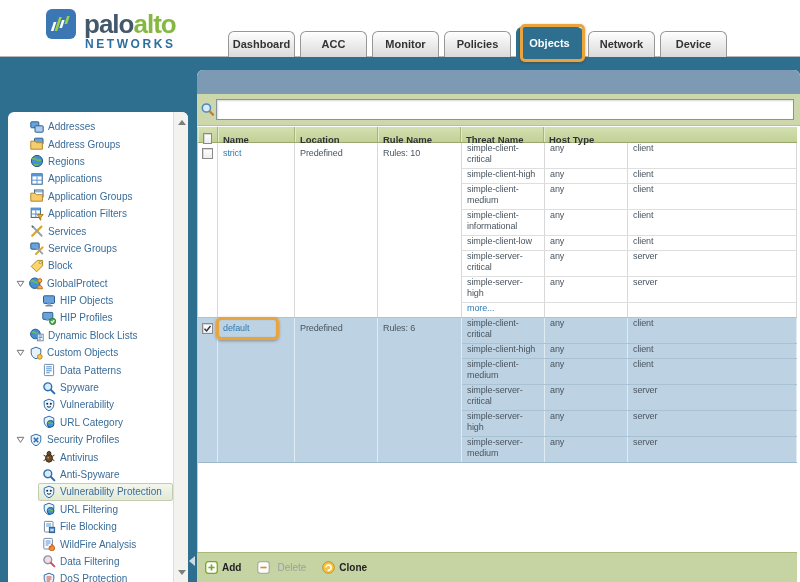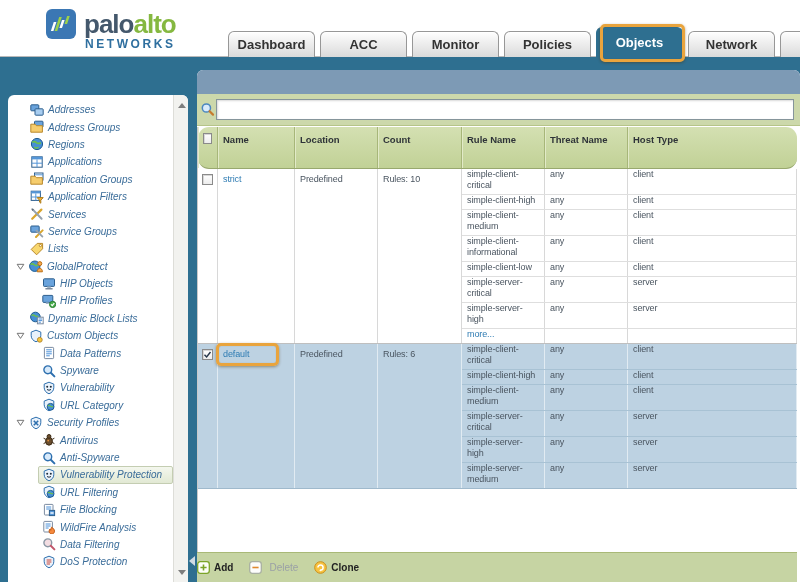--- a/index.html
+++ b/index.html
@@ -12,40 +12,40 @@
             border-bottom:1px solid #b9b9b9; }
   .logo { position:absolute; left:14px; top:9px; display:flex; align-items:flex-start; gap:8px;padding-left:32px; }
   .logo-text { line-height:1; position:relative; top:2px; }
   .logo-main { font-size:26px; font-weight:bold; letter-spacing:-1px; }
   .logo-palo { color:#44586c; }
   .logo-alto { color:#85b840; }
   .logo-networks { display:block; text-align:right; font-size:12px; letter-spacing:2.6px;
                    color:#2f6f9f; font-weight:bold; margin-top:1px; }
 
   .tab-bar { position:absolute; left:228px; bottom:-1px; display:flex; align-items:flex-end; gap:5px; }
-  .tab { position:relative; width:87px; height:26px; line-height:25px; text-align:center;
-         font-size:13px; font-weight:bold; color:#333;
+  .tab { position:relative; width:67px; height:26px; line-height:25px; text-align:center;
+         font-size:11px; font-weight:bold; color:#333;
          background:linear-gradient(#fefefe,#dadada); border:1px solid #979797; border-bottom:none;
          border-radius:6px 6px 0 0; box-shadow:inset 0 1px 0 #fff; cursor:pointer; }
   .tab.active { background:#2e6f90; color:#fff; border-color:#2e6f90; height:30px; line-height:30px;
                 box-shadow:none; z-index:2; }
 
   
   .ann { position:absolute; border:3px solid #e9a43d; border-radius:5px;
          box-shadow:0 1px 3px rgba(80,50,0,.45), inset 0 0 1px rgba(80,50,0,.3);
          pointer-events:none; z-index:6; }
   .tab .ann { top:-4px; bottom:-5px; left:3px; right:-3px; }
   .name-ann { top:-6px; left:-7px; width:63px; height:23px; }
 
   
   .content { position:absolute; top:57px; left:0; right:0; bottom:0; background:#2e6f90; }
 
   
-  .sidebar { position:absolute; left:8px; top:38px; width:180px; bottom:0; background:#fff;
-             border-radius:6px 6px 0 0; overflow:hidden;font-style:italic; }
+  .sidebar { position:absolute; left:8px; top:55px; width:180px; bottom:0; background:#fff;
+             border-radius:6px 6px 0 0; overflow:hidden; }
   .tree { position:absolute; left:0; top:6px; right:15px; bottom:0; overflow:hidden; }
   .tree-item { position:relative; display:flex; align-items:center; gap:4px; height:17.4px;
                font-size:10px; color:#3a6c99; cursor:pointer; white-space:nowrap; }
   .tree-item.lvl-group { padding-left:8px; }
   .tree-item.lvl-top   { padding-left:22px; }
   .tree-item.lvl-child { padding-left:34px; }
   .tree-item.selected .hl { position:absolute; left:30px; right:0; top:0; bottom:0;
                background:linear-gradient(#f4f7ee,#e2e9d4); border:1px solid #c4cdb2; border-radius:2px; z-index:0; }
   .tree-item > * { position:relative; z-index:1; }
   .t-arrow { width:9px; height:9px; flex:0 0 9px; }
@@ -70,22 +70,22 @@
   .panel { position:absolute; left:197px; top:13px; right:0; bottom:0; background:#fff;
            border-radius:6px 6px 0 0; }
   .band { height:24px; background:#7d9ab5; border-radius:6px 6px 0 0; }
   .searchbar { position:relative; height:32px; background:#ccd8ab; border-bottom:1px solid #b6c489; }
   .search-icon { position:absolute; left:3px; top:8px; width:16px; height:16px; }
   .search-input { position:absolute; left:19px; right:6px; top:5px; height:21px; border:1px solid #86959b;
                   box-shadow:inset 1px 1px 2px rgba(0,0,0,.15); font-size:10px; padding:0 4px; background:#fff; }
 
   .tbl { position:absolute; top:57px; left:0; right:3px; bottom:30px; overflow:hidden;
          border-left:1px solid #c9c9c9; background:#fff; }
-  .hrow { display:flex; height:42px; background:linear-gradient(#d4e0b2,#c1d196);
-          border-bottom:1px solid #98a86e; font-size:9.5px; font-weight:bold; color:#2e3338;border-radius:11px; }
+  .hrow { display:flex; height:16px; background:linear-gradient(#d4e0b2,#c1d196);
+          border-bottom:1px solid #98a86e; font-size:9.5px; font-weight:bold; color:#2e3338; }
   .hcell { padding:7px 5px 0; border-right:1px solid #a7b679; box-shadow:inset 1px 0 0 #e2eac8; cursor:pointer; }
   .c-cb   { width:20px; flex:0 0 20px; display:flex; justify-content:center; padding-top:6px; }
   .c-name { width:77px; flex:0 0 77px; }
   .c-loc  { width:83px; flex:0 0 83px; }
   .c-count{ width:84px; flex:0 0 84px; }
   .c-rule { width:83px; flex:0 0 83px; }
   .c-threat{ width:83px; flex:0 0 83px; }
   .c-host { width:169px; flex:0 0 169px; }
 
   .prow { display:flex; border-bottom:1px solid #bfbfbf; background:#fff; font-size:9px;
@@ -102,21 +102,21 @@
   .prow.selected .cell { border-right-color:rgba(255,255,255,.55); }
   .prow.selected .subrow { border-bottom-color:#a8c2d4; }
   .prow.selected .scell { border-right-color:rgba(255,255,255,.55); }
   .name-wrap { position:relative; display:inline-block; }
 
   .checkbox { width:11px; height:11px; background:linear-gradient(#fff,#ededed);
               border:1px solid #8a8a8a; box-shadow:inset 1px 1px 0 #d7d7d7; cursor:pointer; }
   .checkbox svg { display:block; width:9px; height:9px; margin:0 auto; }
 
   .footerbar { position:absolute; left:0; right:3px; bottom:0; height:30px; background:#c6d4a3;
-               border-top:1px solid #a9b977; display:flex; align-items:center; padding-left:0; gap:16px; }
+               border-top:1px solid #a9b977; display:flex; align-items:center; padding-left:8px; gap:16px; }
   .fbtn { display:flex; align-items:center; gap:4px; font-size:10px; font-weight:bold; color:#222;
           cursor:pointer; }
   .fbtn.disabled { color:#9aa0a6; font-weight:normal; cursor:default;gap:7px; }
   .fbtn svg { display:block; }
 </style>
 </head>
 <body>
 
 <div class="stage">
 
@@ -232,21 +232,21 @@
             </span>
             <span>Service Groups</span>
           </div>
           <div class="tree-item lvl-top">
             <span class="t-icon">
               <svg viewBox="0 0 14 14">
                 <path d="M7.2 1.4h5.4v5.4l-6 6-5.4-5.4z" fill="#f8d76e" stroke="#b9892c"></path>
                 <circle cx="10.4" cy="3.6" r="1.1" fill="#fff" stroke="#b9892c"></circle>
               </svg>
             </span>
-            <span>Lists</span>
+            <span>Block</span>
           </div>
           <div class="tree-item lvl-group">
             <span class="t-arrow"><svg viewBox="0 0 10 10">
                 <path d="M1.3 2.6h7.4L5 8.2z" fill="#fff" stroke="#666"></path>
               </svg></span>
             <span class="t-icon">
               <svg viewBox="0 0 14 14">
                 <circle cx="5.8" cy="7.2" r="5.2" fill="#478fd4" stroke="#1d5c92"></circle>
                 <path d="M1.4 5.4c1.5-.8 3-.5 3.9.4.9.9 2.3 1 3.9.3" stroke="#6cbf4e" stroke-width="1.6" fill="none"></path>
                 <circle cx="10.8" cy="4.6" r="2" fill="#f5a94f" stroke="#bb6f15"></circle>
@@ -456,21 +456,20 @@
         <input class="search-input" type="text" value="" style="">
       </div>
 
       <div class="tbl">
         <div class="hrow">
           <div class="hcell c-cb">
             <span class="checkbox"></span>
           </div>
           <div class="hcell c-name">Name</div>
           <div class="hcell c-loc">Location</div>
-          <div class="hcell c-count">Count</div>
           <div class="hcell c-rule">Rule Name</div>
           <div class="hcell c-threat">Threat Name</div>
           <div class="hcell c-host" style="border-right:none;">Host Type</div>
         </div>
         <div id="tbody">
             <div class="prow">
               <div class="cell c-cb">
                 <span class="checkbox"></span>
               </div>
               <div class="cell c-name"><span class="name-wrap"><span class="link">strict</span></span></div>

